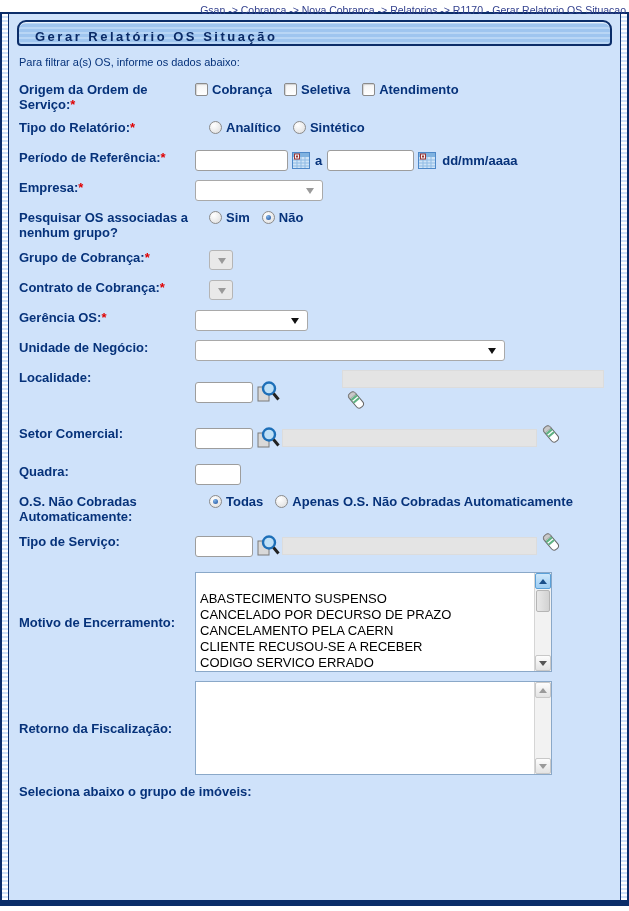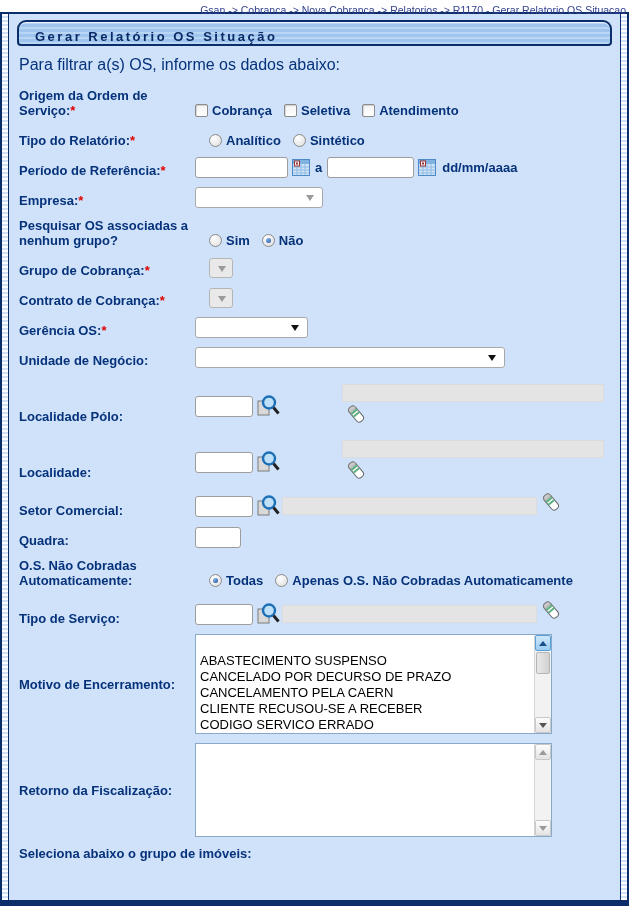--- a/index.html
+++ b/index.html
@@ -18,23 +18,23 @@
   .bottombar { height:6px; background:#0b2d69; }
 
   .content { flex:1; background:#cfe2fa; padding:4px 8px 0 8px; overflow:hidden; }
 
   
   .titlebar { height:26px; margin:2px 0 10px 0; border:2px solid #0b2d69; border-radius:9px 9px 4px 4px;
     background:repeating-linear-gradient(180deg,#b9d6f5 0 2px,#9fc5ef 2px 5px);
     box-shadow:inset 0 1px 0 rgba(255,255,255,.7); display:flex; align-items:flex-end; }
   .titlebar span { font-size:13px; font-weight:bold; color:#0a2a66; letter-spacing:2.5px; padding-left:16px; }
 
-  .intro { font-size:16px; color:#06327a; margin:4px 0 14px 2px; }
-
-  .row { display:flex; align-items:flex-end; margin:0 0 8px 2px; min-height:22px; }
+  .intro { font-size:11px; color:#06327a; margin:4px 0 14px 2px; }
+
+  .row { display:flex; align-items:flex-start; margin:0 0 8px 2px; min-height:22px; }
   .lbl { width:176px; flex-shrink:0; font-size:13px; font-weight:bold; color:#06327a; line-height:15px; }
   .req { color:#e00000; font-weight:bold; }
   .fields { display:flex; align-items:center; flex:1; }
 
   .optlbl { font-size:13px; font-weight:bold; color:#06327a; margin:0 12px 0 4px; white-space:nowrap; }
 
   
   .cb { width:13px; height:13px; background:linear-gradient(#f4f4f4,#ffffff); border:1px solid #8b8b8b;
         border-radius:2px; box-shadow:inset 1px 1px 1px rgba(0,0,0,.15); display:inline-block; flex-shrink:0; cursor:pointer; }
   .radio { width:13px; height:13px; border-radius:50%; background:radial-gradient(circle at 35% 30%,#ffffff,#dcdcdc);
@@ -190,44 +190,20 @@
 
       <div class="row">
         <div class="lbl">Unidade de Negócio:</div>
         <div class="fields">
           <div class="dd" style="width:310px;">
               <span class="arr"></span>
             </div>
         </div>
       </div>
 
-      <div class="row" style="min-height:48px;">
-        <div class="lbl">Localidade Pólo:</div>
-        <div class="fields" style="align-items:flex-start;">
-          <div style="display:flex; align-items:center; margin-top:10px;">
-            <input class="ti" style="width: 58px;" value="">
-            <svg class="icon" style="margin-left:3px;" width="24" height="24" viewBox="0 0 24 24">
-              <rect x="2" y="7" width="11" height="14" fill="#d9d9d9" stroke="#7a7a7a"></rect>
-              <circle cx="13" cy="8.5" r="6" fill="#bfe0f7" stroke="#1d6fb8" stroke-width="2.4"></circle>
-              <line x1="17.5" y1="13.5" x2="22.5" y2="19.5" stroke="#222" stroke-width="3"></line>
-            </svg>
-          </div>
-          <div style="margin-left:62px; display:flex; flex-direction:column;">
-            <div class="grey" style="width:262px;"></div>
-            <svg class="icon" style="margin:2px 0 0 4px;" width="20" height="20" viewBox="0 0 20 20">
-              <g transform="rotate(-40 10 10)">
-                <rect x="6" y="1" width="8" height="18" rx="3.5" fill="#ffffff" stroke="#666"></rect>
-                <path d="M6 4.5 a4 3.5 0 0 1 8 0 v1 h-8 z" fill="#c9c9c9" stroke="#666" stroke-width="0.5"></path>
-                <rect x="6.3" y="6" width="7.4" height="2.2" fill="#5fb283"></rect>
-                <rect x="6.3" y="9.4" width="7.4" height="2.2" fill="#5fb283"></rect>
-              </g>
-            </svg>
-          </div>
-        </div>
-      </div>
 
       <div class="row" style="min-height:48px;">
         <div class="lbl">Localidade:</div>
         <div class="fields" style="align-items:flex-start;">
           <div style="display:flex; align-items:center; margin-top:10px;">
             <input class="ti" style="width: 58px;" value="">
             <svg class="icon" style="margin-left:3px;" width="24" height="24" viewBox="0 0 24 24">
               <rect x="2" y="7" width="11" height="14" fill="#d9d9d9" stroke="#7a7a7a"></rect>
               <circle cx="13" cy="8.5" r="6" fill="#bfe0f7" stroke="#1d6fb8" stroke-width="2.4"></circle>
               <line x1="17.5" y1="13.5" x2="22.5" y2="19.5" stroke="#222" stroke-width="3"></line>

